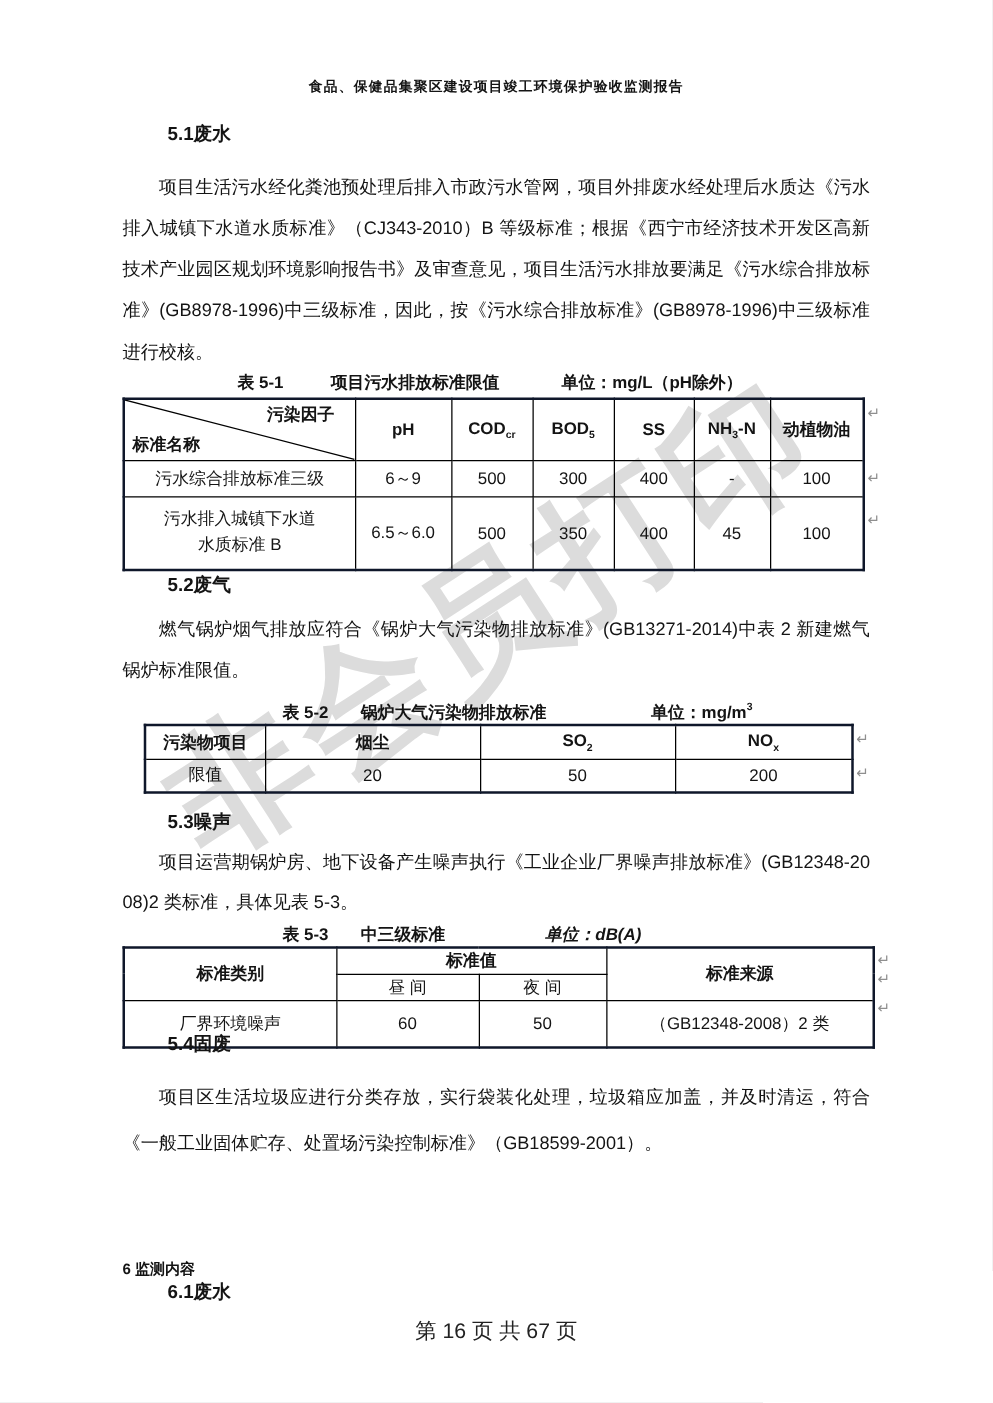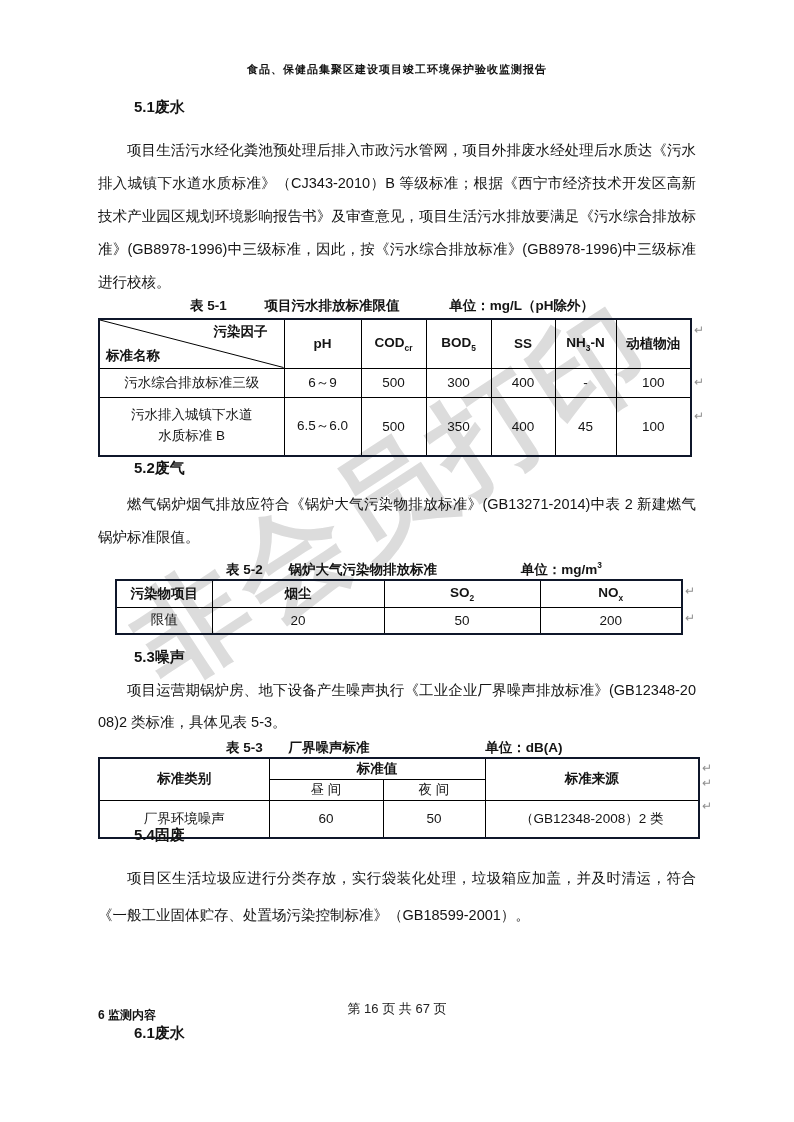--- a/index.html
+++ b/index.html
@@ -42,22 +42,22 @@
   .pre { white-space:pre-line; line-height:1.55; }
   sub { font-size:0.62em; }
   sup { font-size:0.62em; }
   
   .corner-cell { position:relative; padding:0; }
   .corner-cell svg { position:absolute; inset:0; width:100%; height:100%; display:block; }
   .corner-tr { position:absolute; top:3px; right:16px; font-weight:bold; font-size:13.5px; }
   .corner-bl { position:absolute; bottom:3px; left:6px; font-weight:bold; font-size:13.5px; }
   .mark { position:absolute; color:#8f8f8f; font-size:12px; line-height:12px; }
   .footer {
-    position:absolute; top:1000px; left:0; width:100%;
-    text-align:center; font-size:13px; color:#222;
+    position:absolute; top:1053px; left:0; width:100%;
+    text-align:center; font-size:17px; color:#222;
   }
 </style>
 </head>
 <body>
 
 <div class="page">
 
   <div class="layer">
     <div class="watermark">非会员打印</div>
   </div>
@@ -158,22 +158,22 @@
     </tbody>
       </table>
     <span class="mark" style="top:585px; left:685px;">↵</span>
     <span class="mark" style="top:612px; left:685px;">↵</span>
 
     <div class="h-sub" style="top:648px;">5.3噪声</div>
     <div class="para" style="top:674px; line-height:32px;">项目运营期锅炉房、地下设备产生噪声执行《工业企业厂界噪声排放标准》(GB12348-2008)2 类标准，具体见表 5-3。</div>
 
     <div class="caption" style="top:739px; left:226px;">
       <span>表 5-3</span>
-      <span style="margin-left:22px;">厂界噪声标准</span>
-      <span style="margin-left:112px;">单位：dB(A)</span>
+      <span style="margin-left:22px;">中三级标准</span>
+      <span style="margin-left:76px;font-style:italic;">单位：dB(A)</span>
     </div>
 
     <table style="top:757px; left:98px; width:600px;">
       <colgroup>
         <col style="width:170px;">
           <col style="width:114px;">
           <col style="width:102px;">
           <col style="width:214px;">
       </colgroup>
       <tbody>

